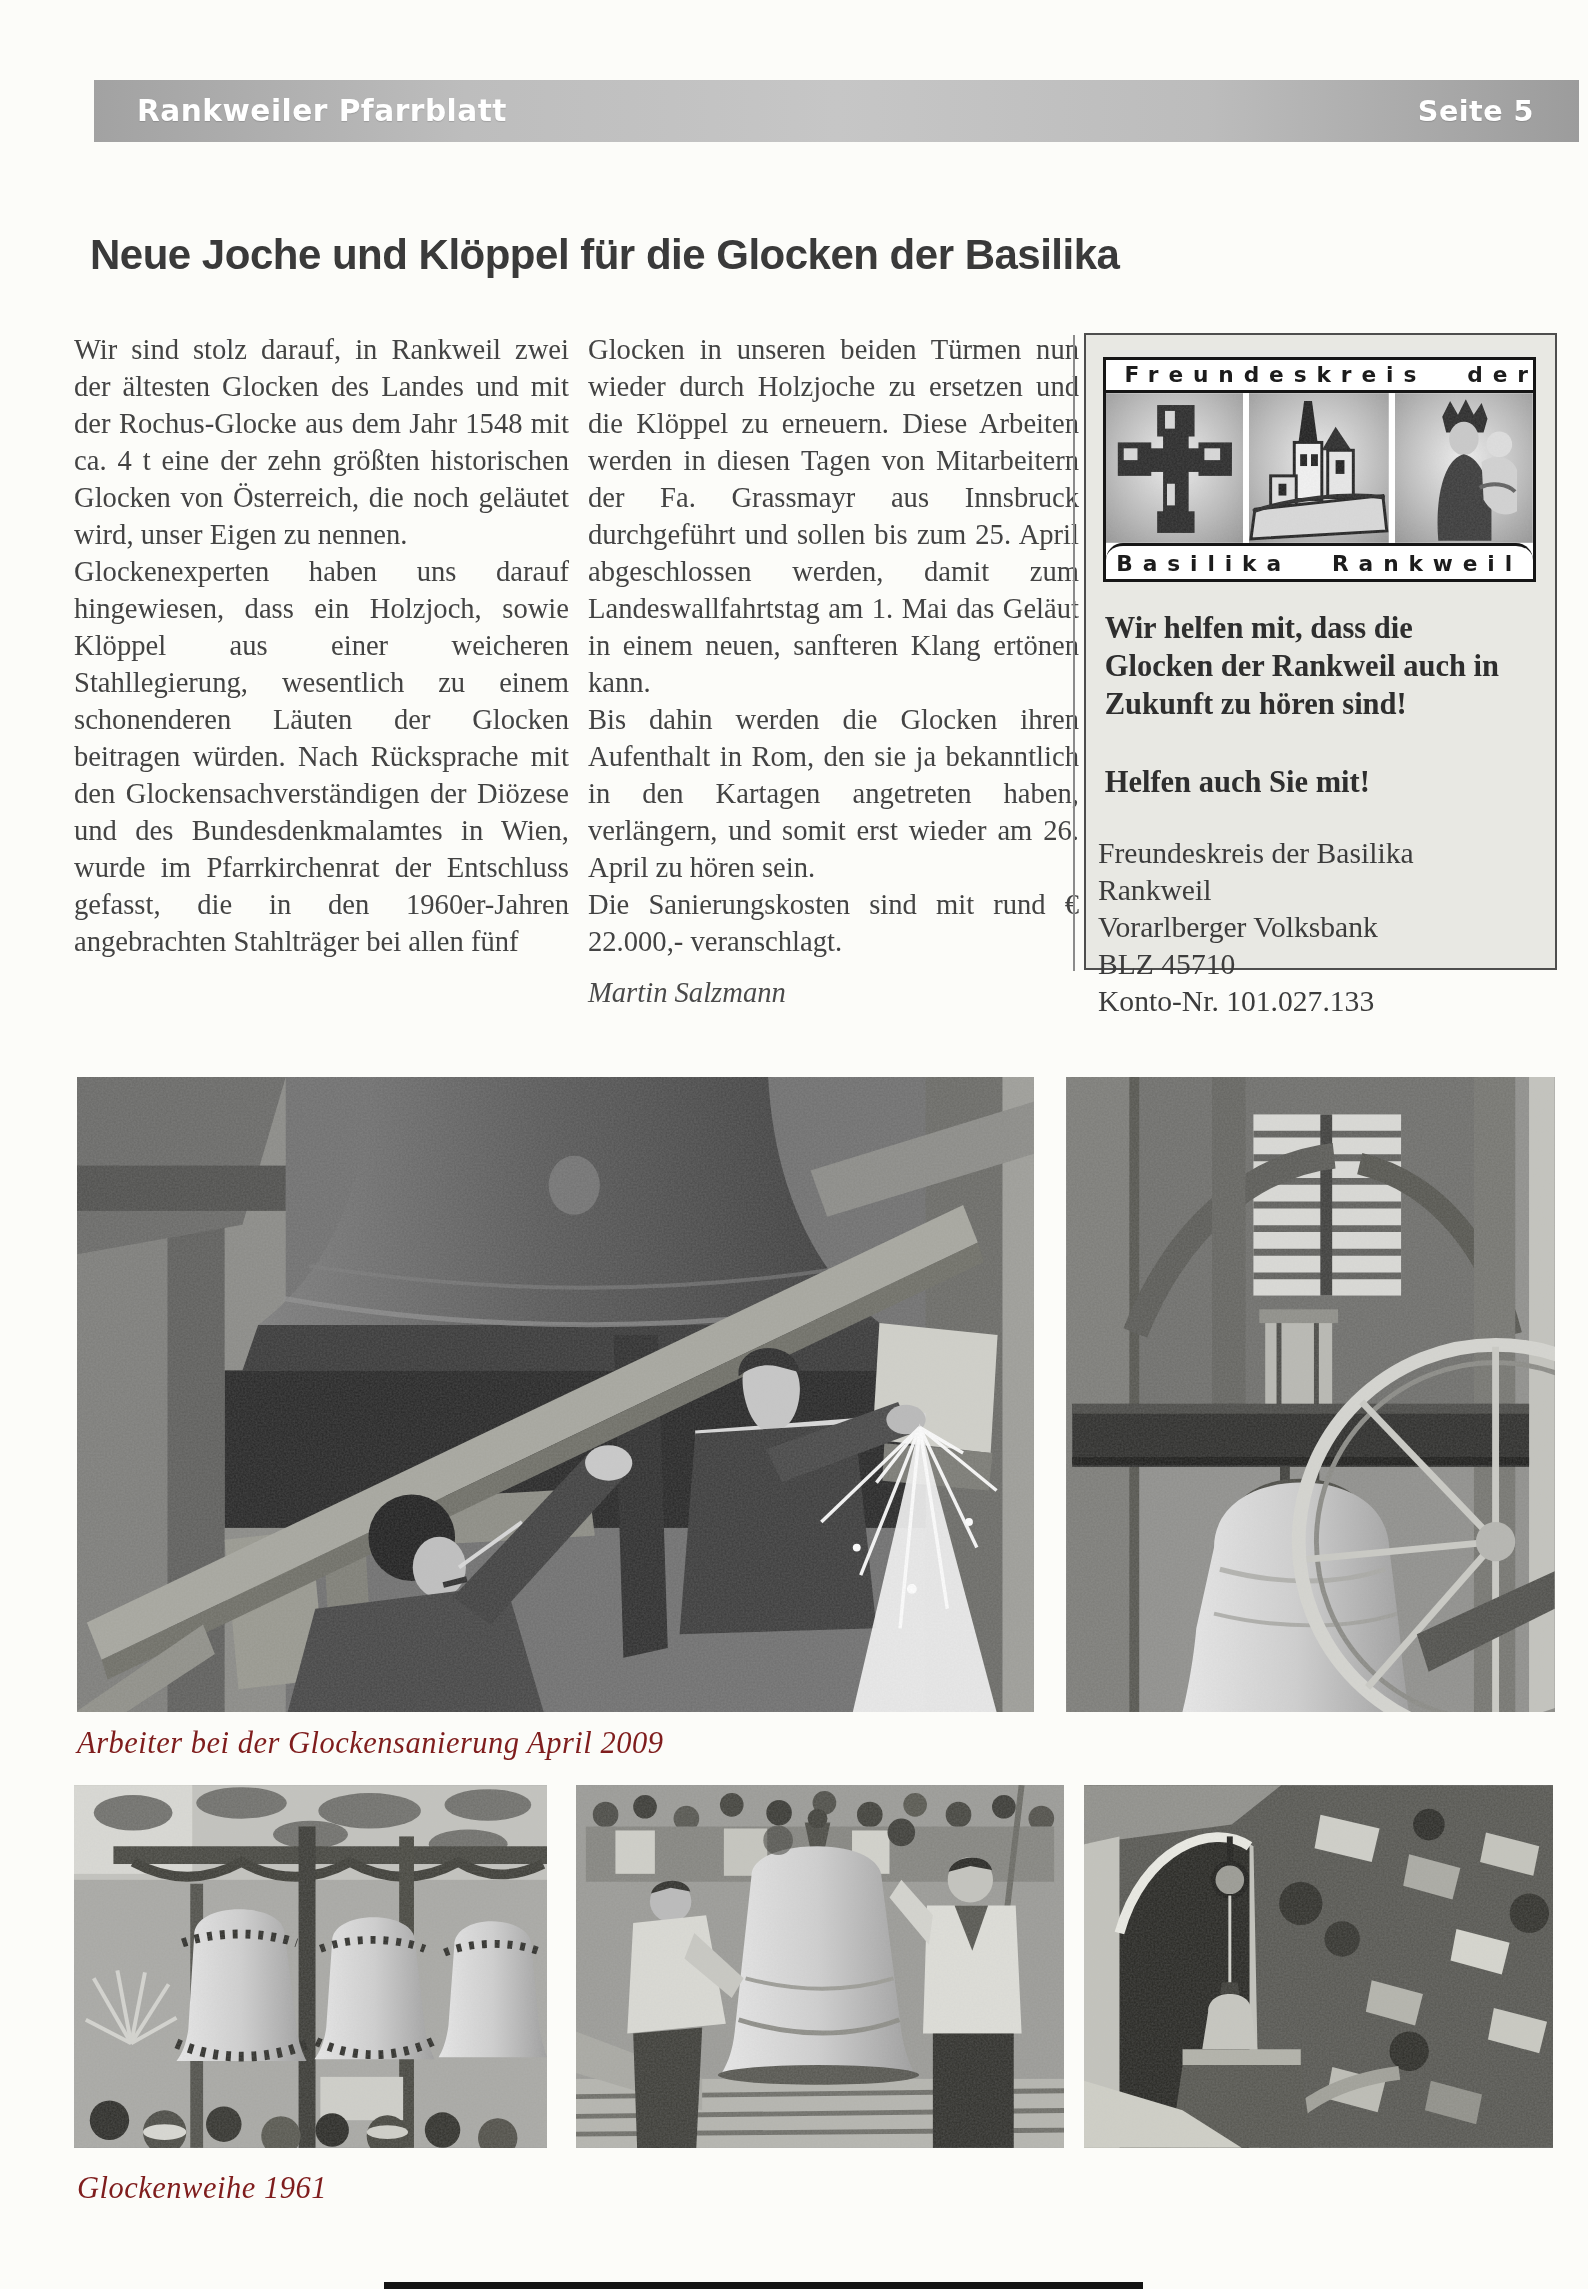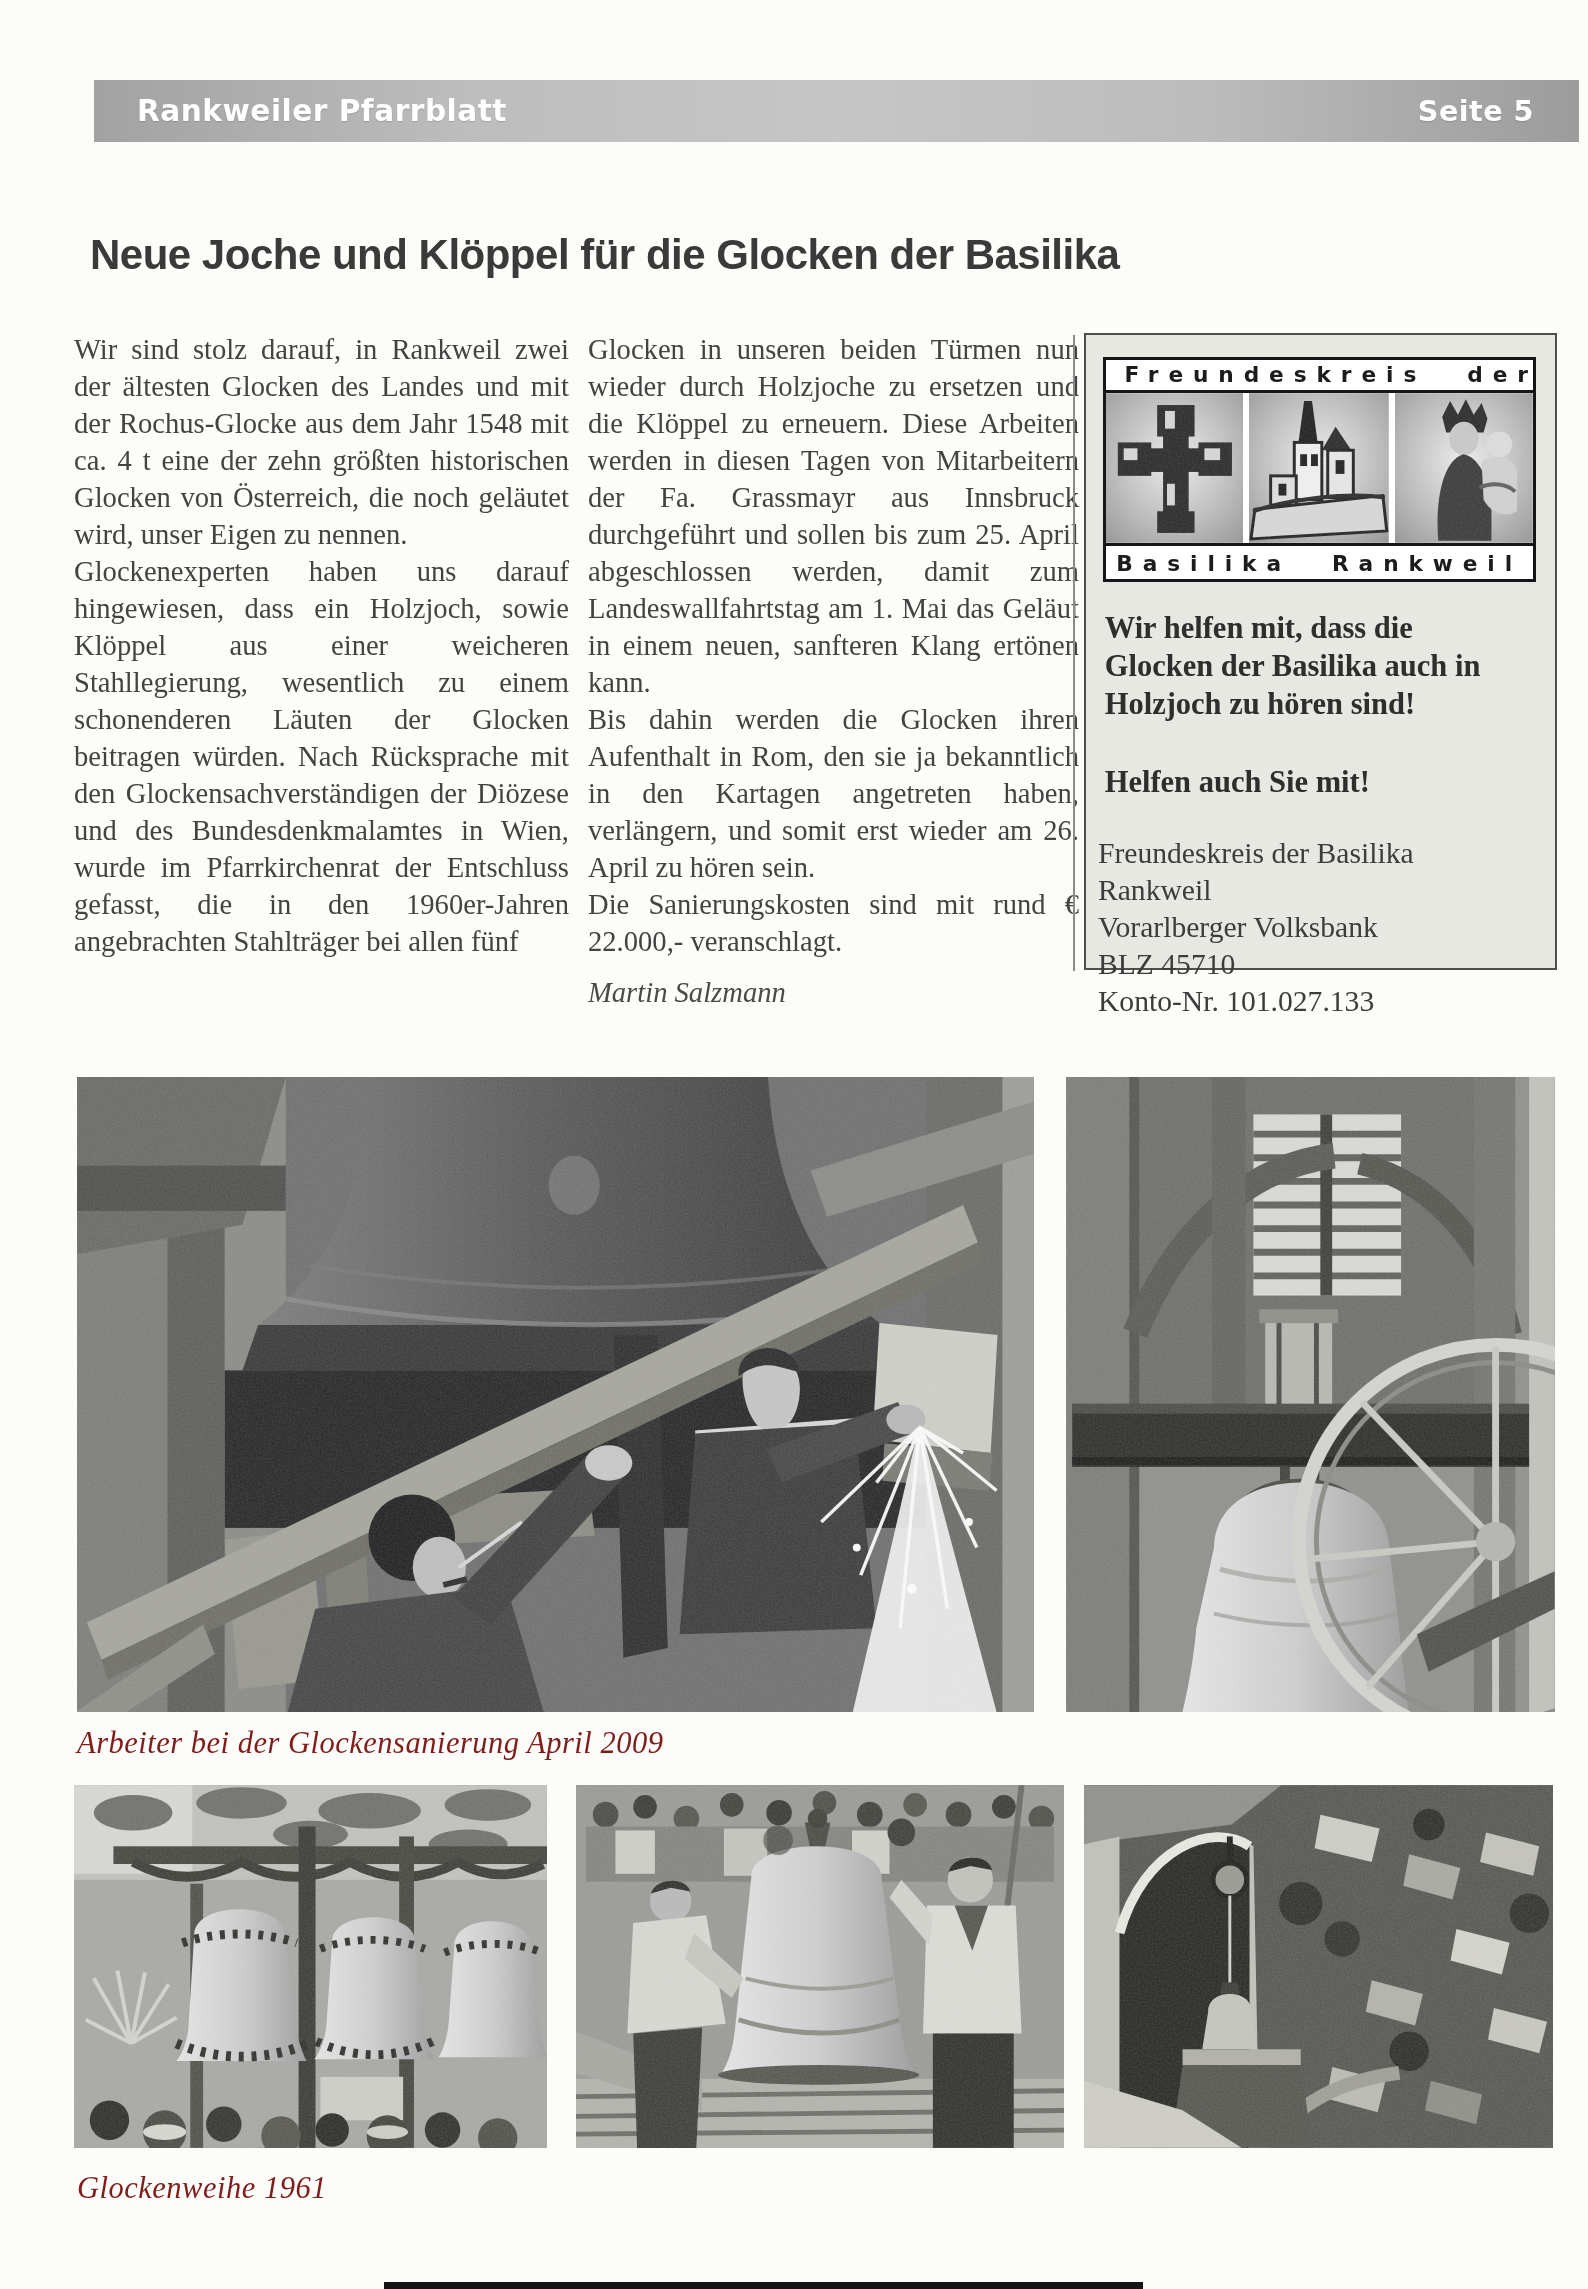--- a/index.html
+++ b/index.html
@@ -23,21 +23,21 @@
   .signature{margin-top:13.8px !important;text-align:left;font-style:italic;padding-right:5.9px;color:#4a4a4a;font-family:Liberation Serif, serif;}
   .vrule{position:absolute;left:1073px;top:335px;width:2px;height:636px;background:#8b8b8b;}
   
   .sidebar{position:absolute;left:1084px;top:333px;width:473px;height:637px;
       background:#e8e8e3;border:2px solid #4e4e4e;box-sizing:border-box;}
   .logo{position:absolute;left:16.7px;top:21.7px;width:433px;height:225px;background:#ffffff;
       border:3px solid #161616;box-sizing:border-box;}
   .logo-banner{height:30.5px;display:flex;align-items:center;justify-content:center;
       font-family:"DejaVu Sans","Liberation Sans",sans-serif;font-weight:bold;font-size:21.7px;color:#1c1c1c;
       letter-spacing:9.9px;word-spacing:23.6px;white-space:nowrap;overflow:hidden;}
-  .logo-banner.bottom{height:35px;border-top:3px solid #161616;}
+  .logo-banner.bottom{height:35px;border-top:3px solid #161616;border-radius:17px;}
   .logo-banner.top{border-bottom:3px solid #161616;padding-left:24px;}
   .logo-panels{display:flex;height:150px;}
   .logo-panels svg{display:block;}
   .panel-sep{width:5.9px;background:#ffffff;}
   .appeal{position:absolute;left:18.7px;width:424px;margin:0;font-weight:bold;font-size:30.5px;line-height:38px;color:#2e2e2e;}
   .appeal1{top:274px;}
   .appeal2{top:428px;}
   .bank{position:absolute;left:12px;top:500px;width:433px;font-size:29.6px;line-height:37px;color:#3c3c3c;}
   
   figure{margin:0;padding:0;position:absolute;}
@@ -150,21 +150,21 @@
             <path d="M44,150 C40,100 52,66 70,62 C88,66 98,95 98,118 L98,150 Z" fill="#3a3a3a"></path>
             <circle cx="106" cy="52" r="13" fill="#dedede"></circle>
             <path d="M88,70 C98,62 118,62 124,78 L124,120 C110,128 96,120 90,108 Z" fill="#d2d2d2"></path>
             <path d="M86,96 C98,90 114,92 122,100" stroke="#5f5f5f" stroke-width="4" fill="none"></path>
           </g>
           <rect width="140" height="152" filter="url(#grain)" opacity="0.3"></rect>
         </svg>
       </div>
       <div class="logo-banner bottom">Basilika Rankweil</div>
     </div>
-    <p class="appeal appeal1">Wir helfen mit, dass die Glocken der Basilika auch in Holzjoch zu hören sind!</p>
+    <p class="appeal appeal1">Wir helfen mit, dass die Glocken der Rankweil auch in Zukunft zu hören sind!</p>
     <p class="appeal appeal2">Helfen auch Sie mit!</p>
     <div class="bank">
       <div>Freundeskreis der Basilika Rankweil</div>
       <div>Vorarlberger Volksbank</div>
       <div>BLZ 45710</div>
       <div>Konto-Nr. 101.027.133</div>
     </div>
   </aside>
 
   <figure class="ph-main-left">

